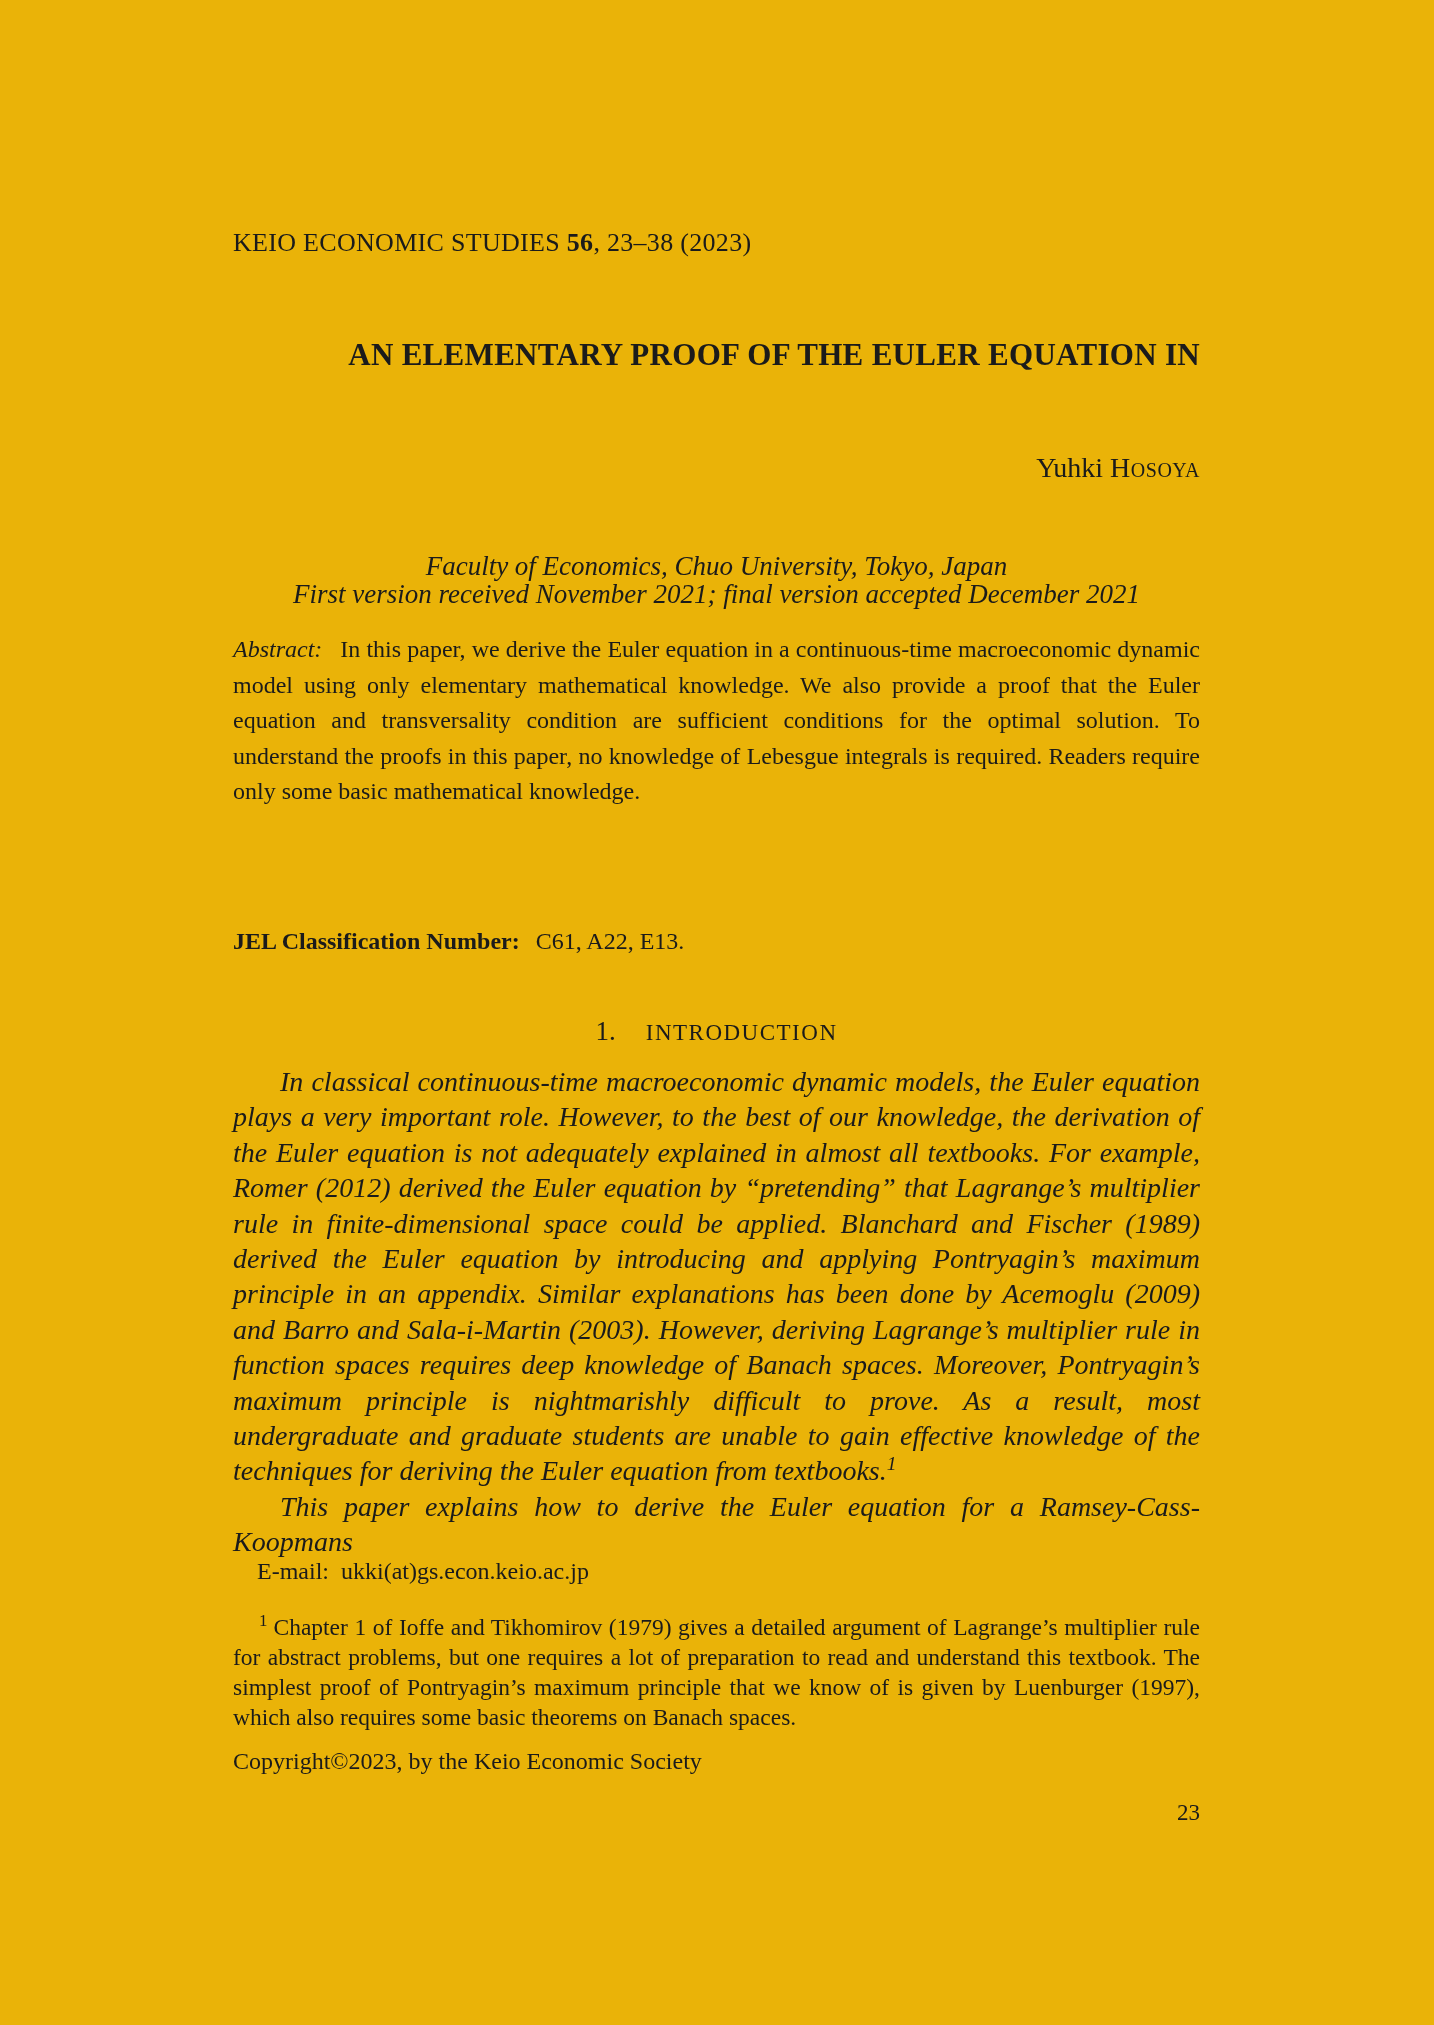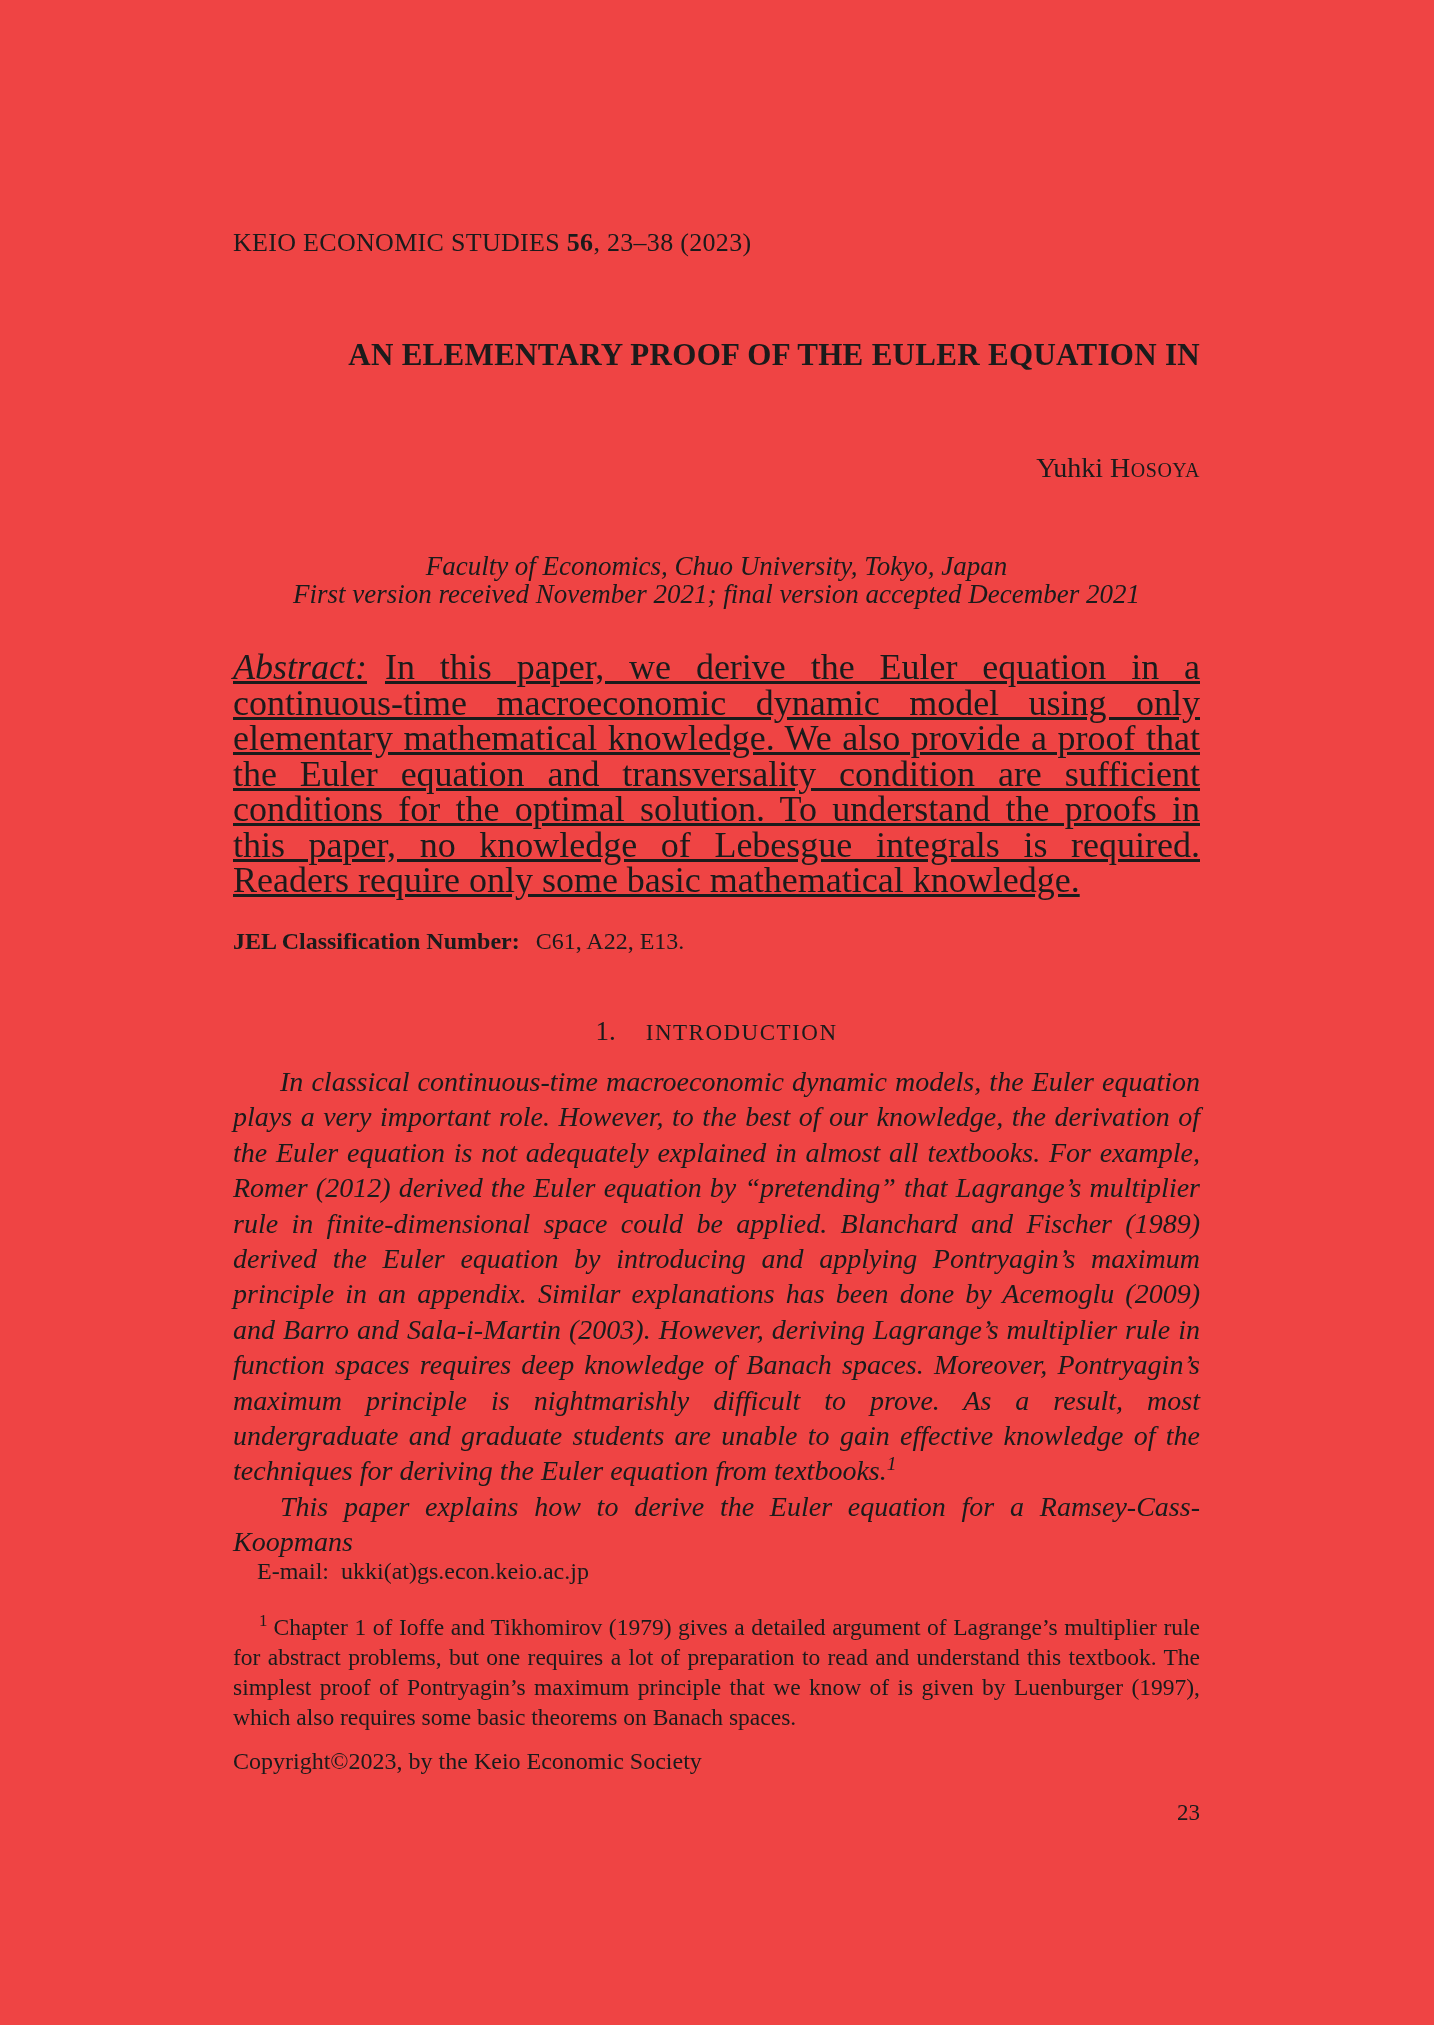--- a/index.html
+++ b/index.html
@@ -1,39 +1,39 @@
 <!DOCTYPE html>
 <html><head>
 <meta charset="utf-8">
 <style>
   html, body { margin: 0; padding: 0; background: #e8e8e8; }
   .page {
     position: relative;
     width: 1434px;
     height: 2025px;
     margin: 0 auto;
-    background: #ef4444;
+    background: #eab308;
     color: #1b1b1b;
     font-family: "Liberation Serif", "DejaVu Serif", serif;
   }
   .col { position: absolute; left: 233px; width: 967px; }
 
   .journal-line { top: 228px; font-size: 26px; letter-spacing: 0.3px; }
   .journal-line .vol { font-weight: bold; }
 
   .title { top: 334px; text-align: right; font-weight: bold; font-size: 31px; line-height: 42px; margin: 0; letter-spacing: 0.3px; }
   .title .line { display: block; }
 
   .author-line { top: 452px; text-align: right; font-size: 28px; }
   .smallcaps { font-variant: small-caps; letter-spacing: 0.5px; }
 
   .affiliation { top: 515px; text-align: center; font-style: italic; font-size: 27px; margin-top: 36px; }
   .received { top: 579px; text-align: center; font-style: italic; font-size: 27px; }
 
-  .abstract { top: 650px; font-size: 36px; line-height: 35.5px; text-align: justify; margin: 0; text-decoration: underline; }
+  .abstract { top: 632px; font-size: 24px; line-height: 35.5px; text-align: justify; margin: 0; }
   .abstract .abs-label { font-style: italic; margin-right: 18px; }
 
   .keywords { top: 862px; font-size: 24px; line-height: 31px; text-align: justify; margin: 0; }
   .keywords .kw-label { font-weight: bold; margin-right: 16px; }
 
   .jel { top: 928px; font-size: 24px; margin: 0; }
   .jel .kw-label { font-weight: bold; margin-right: 16px; }
 
   .sec-heading { top: 1016px; text-align: center; font-size: 27px; margin: 0; }
   .sec-heading .sec-num { margin-right: 30px; }

